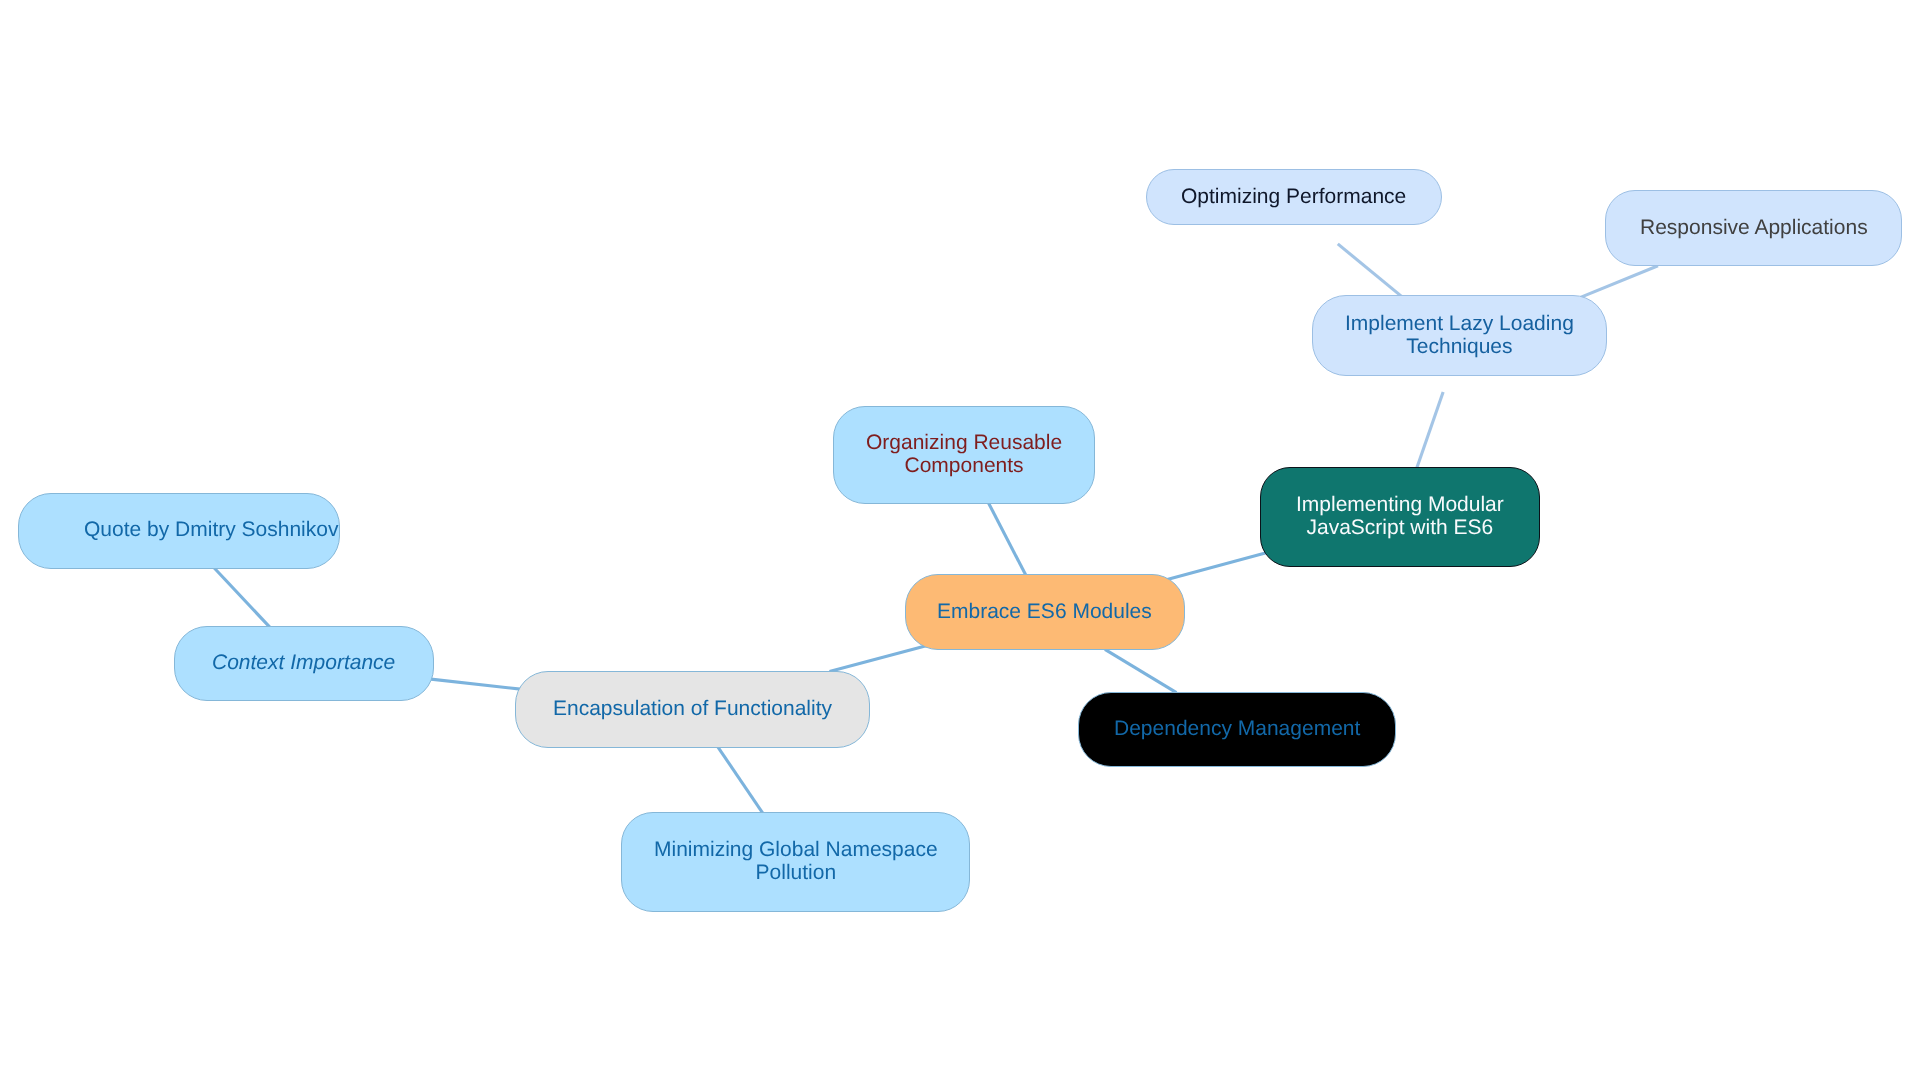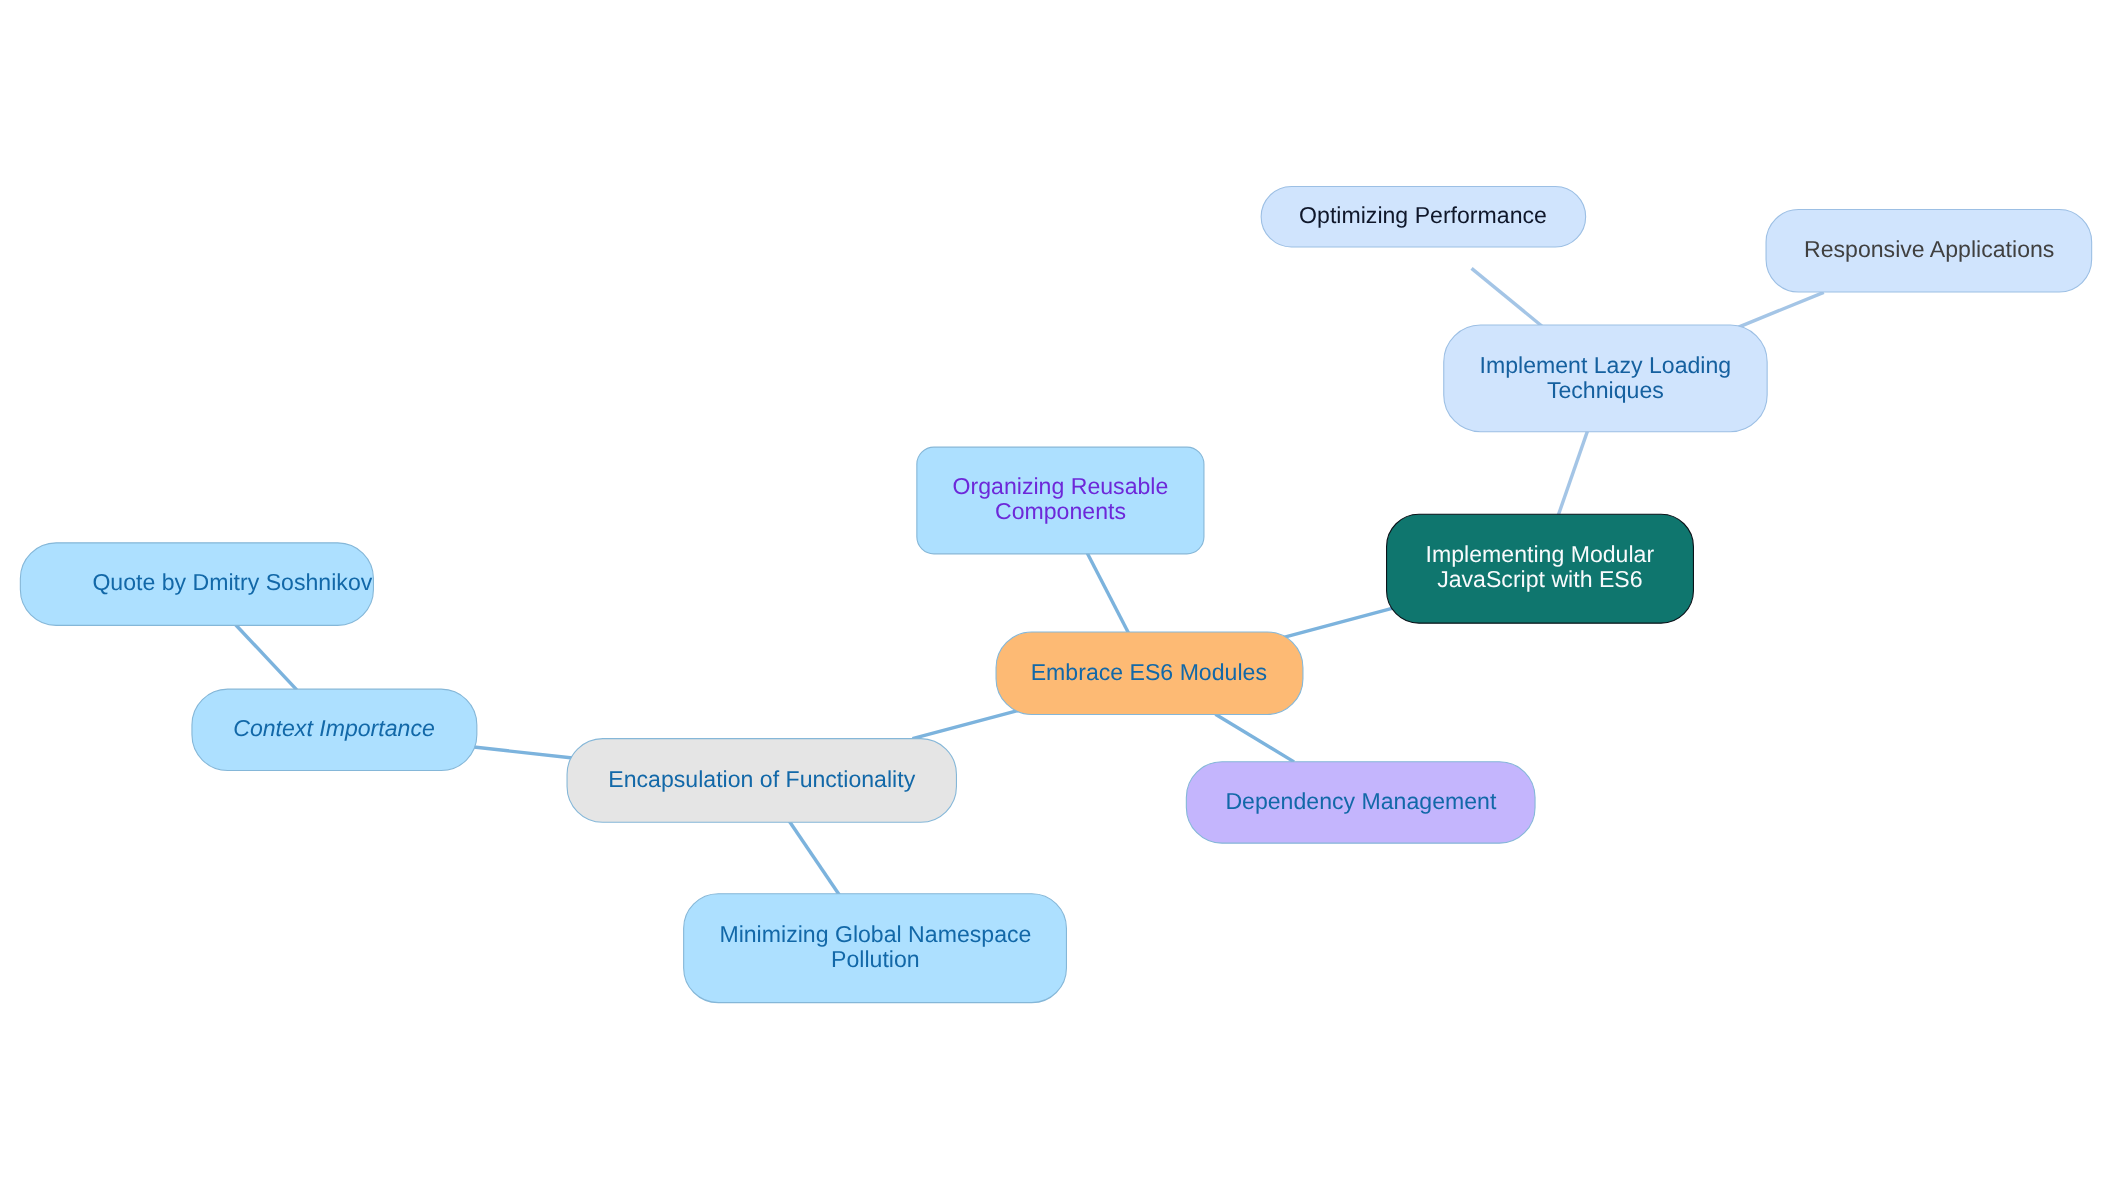--- a/index.html
+++ b/index.html
@@ -41,35 +41,35 @@
   </div>
 
   <div class="node pale" style="left: 1145.5px; top: 169.3px; width: 296px; height: 56px; border-radius: 30px; background: rgb(208, 228, 253); border-color: rgb(156, 191, 228); color: #0f172a;">
     <span class="label">Optimizing Performance</span>
   </div>
 
   <div class="node pale" style="left: 1604.8px; top: 190.3px; width: 297.2px; height: 76.2px; border-radius: 30px; background: rgb(208, 228, 253); border-color: rgb(156, 191, 228); color: #404040;">
     <span class="label">Responsive Applications</span>
   </div>
 
-  <div class="node pale" style="left: 1311.5px; top: 295.3px; width: 295.5px; height: 98px; border-radius: 34px; background: rgb(208, 228, 253); border-color: rgb(156, 191, 228); color: rgb(21, 96, 159);">
+  <div class="node pale" style="left: 1311.5px; top: 295.3px; width: 295.5px; height: 81px; border-radius: 34px; background: rgb(208, 228, 253); border-color: rgb(156, 191, 228); color: rgb(21, 96, 159);">
     <span class="label">Implement Lazy Loading
 Techniques</span>
   </div>
 
-  <div class="node mid" style="left: 833px; top: 405.6px; width: 262px; height: 98.4px; border-radius: 16px; background: rgb(173, 224, 255); border-color: rgb(133, 183, 216); color: #6d28d9;">
+  <div class="node mid" style="left: 833px; top: 405.6px; width: 262px; height: 98.4px; border-radius: 32px; background: rgb(173, 224, 255); border-color: rgb(133, 183, 216); color: #7f1d1d;">
     <span class="label">Organizing Reusable
 Components</span>
   </div>
 
   <div class="node mid" style="left: 904.7px; top: 574.3px; width: 280.3px; height: 76.1px; border-radius: 33px; background: #fdba74; border-color: rgb(133, 183, 216); color: rgb(18, 104, 168);">
     <span class="label">Embrace ES6 Modules</span>
   </div>
 
-  <div class="node mid" style="left: 1077.8px; top: 691.6px; width: 318px; height: 75.9px; border-radius: 33px; background: #c4b5fd; border-color: rgb(133, 183, 216); color: rgb(18, 104, 168); justify-content: center;">
+  <div class="node mid" style="left: 1077.8px; top: 691.6px; width: 318px; height: 75.9px; border-radius: 33px; background: #000000; border-color: rgb(133, 183, 216); color: rgb(18, 104, 168); justify-content: center;">
     <span class="label">Dependency Management</span>
   </div>
 
   <div class="node mid" style="left: 515px; top: 671px; width: 355px; height: 76.5px; border-radius: 33px; background: #e5e5e5; border-color: rgb(133, 183, 216); color: rgb(18, 104, 168);">
     <span class="label">Encapsulation of Functionality</span>
   </div>
 
   <div class="node mid" style="left: 173.6px; top: 625.7px; width: 260.4px; height: 75.7px; border-radius: 33px; background: rgb(173, 224, 255); border-color: rgb(133, 183, 216); color: rgb(18, 104, 168); font-style: italic;">
     <span class="label">Context Importance</span>
   </div>

